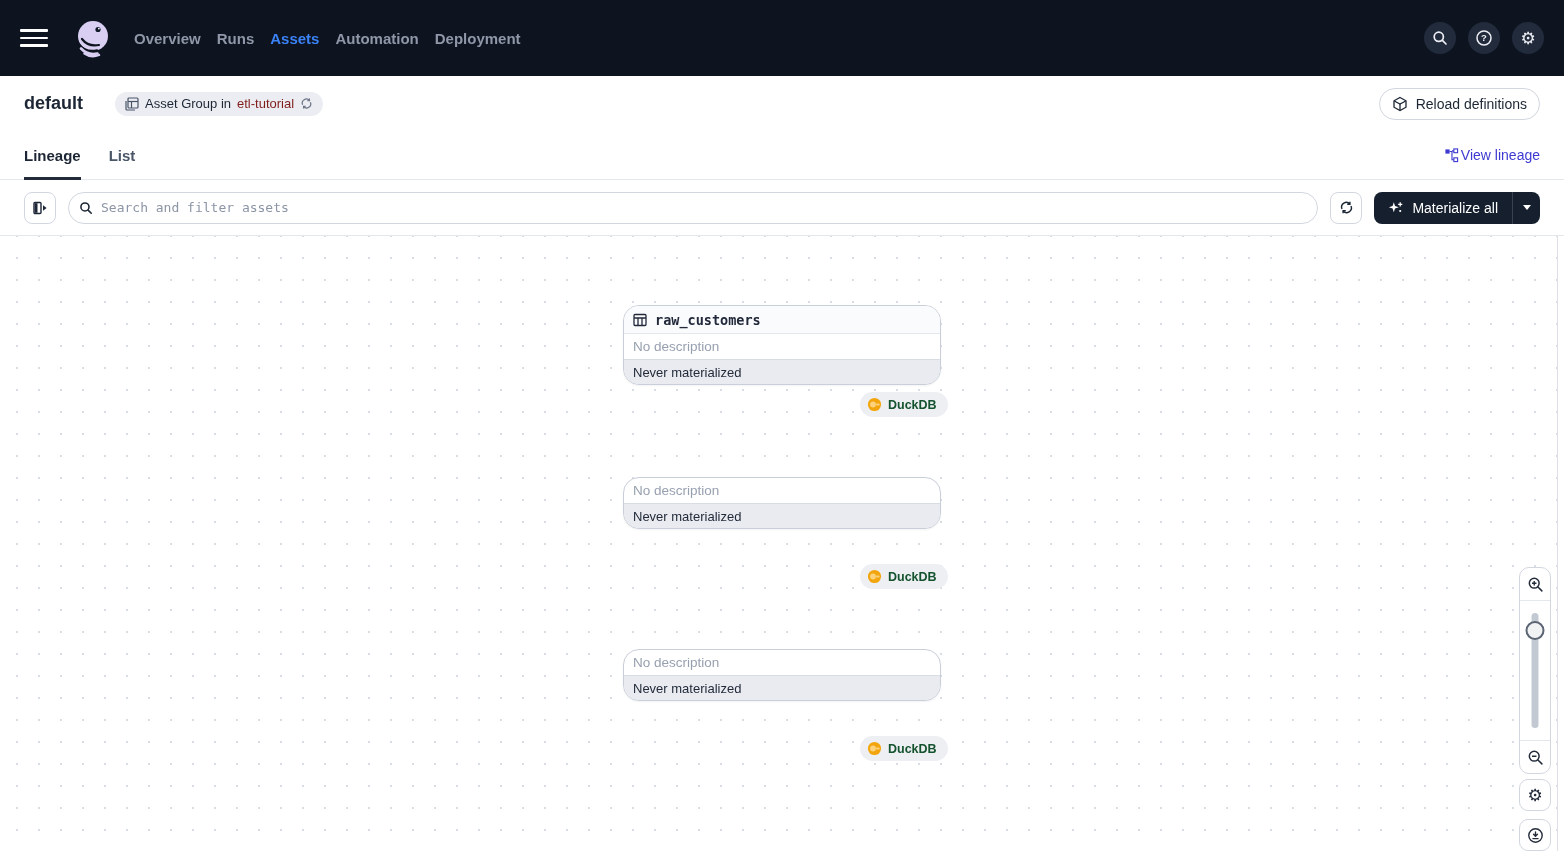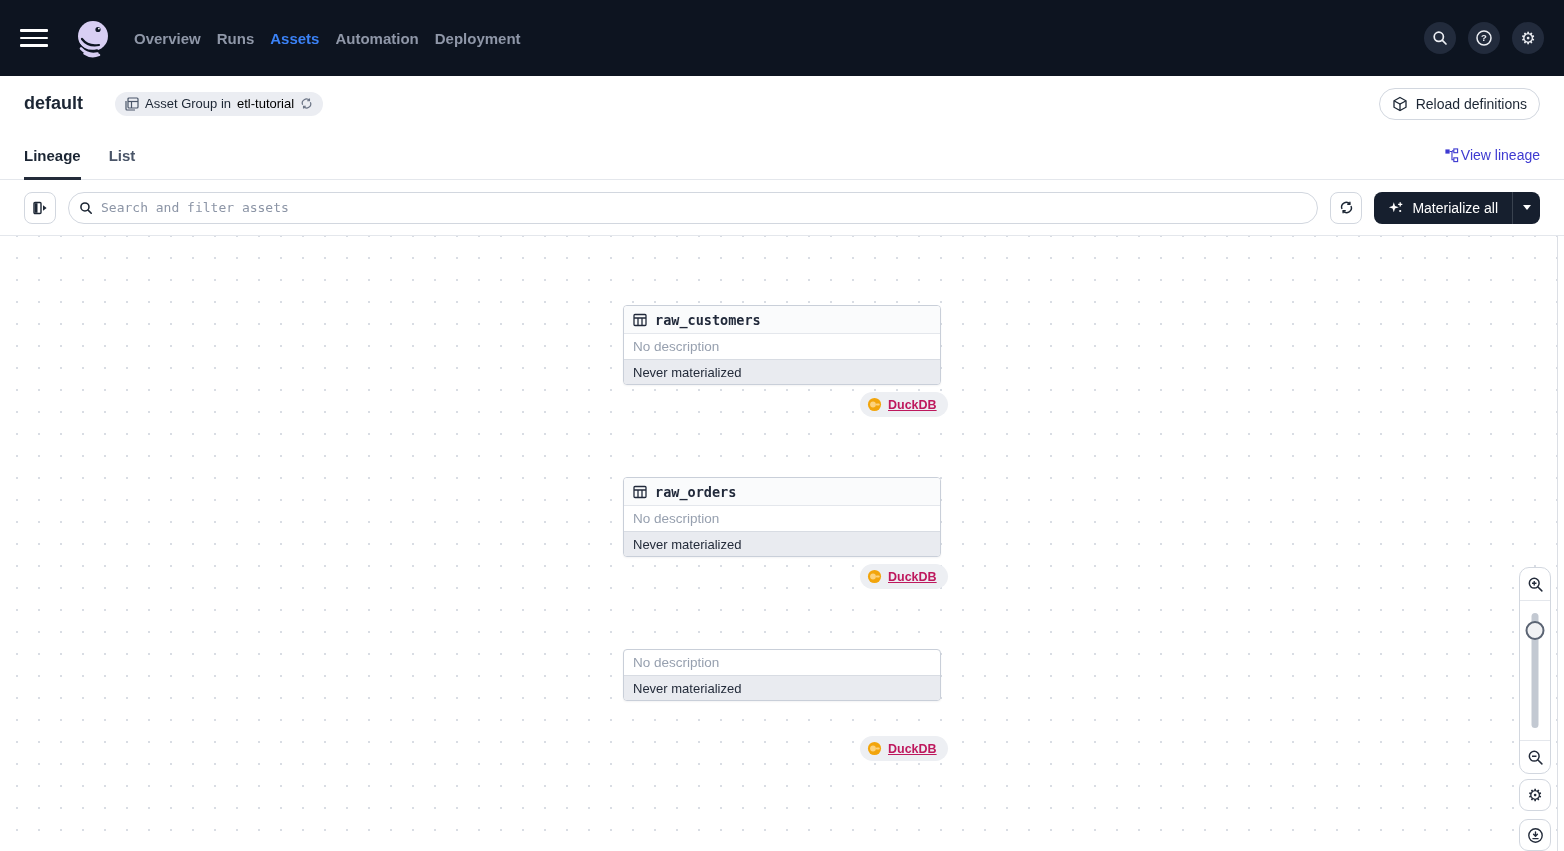--- a/index.html
+++ b/index.html
@@ -17,21 +17,21 @@
   .nav-link.active { color:#3b82f6; }
   .nav-right { margin-left:auto; display:flex; gap:12px; }
   .nav-icon-btn { width:32px; height:32px; border-radius:50%; border:none; background:#222B3C;
                   color:#EDEFF4; display:flex; align-items:center; justify-content:center; cursor:pointer; }
 
   
   .page-header { height:55px; display:flex; align-items:center; padding:0 24px; gap:32px; background:#fff; }
   .page-title { font-size:18px; font-weight:700; color:#1C2634; }
   .group-badge { display:flex; align-items:center; gap:6px; background:#EBEDF2; border-radius:12px;
                  height:24px; padding:0 10px; font-size:13px; color:#1C2634; }
-  .group-badge .link { color:#000000; text-decoration:none; cursor:pointer; }
+  .group-badge .link { color:#7f1d1d; text-decoration:none; cursor:pointer; }
   .badge-sync { color:#6B7485; display:flex; }
   .reload-btn { margin-left:auto; height:32px; background:#fff; border:1px solid #D2D7DF; border-radius:16px;
                 padding:0 12px; display:flex; align-items:center; gap:8px; font-size:14px; color:#1C2634; cursor:pointer; }
 
   
   .tabs-row { height:49px; display:flex; align-items:stretch; padding:0 24px; gap:28px;
               border-bottom:1px solid #E4E7EC; background:#fff; }
   .tab { display:flex; align-items:center; font-size:15px; font-weight:700; color:#1C2634;
          position:relative; cursor:pointer; }
   .tab.active::after { content:""; position:absolute; left:0; right:0; bottom:-1px; height:3px; background:#232B3A; }
@@ -60,34 +60,34 @@
                 border-top:5px solid #fff; }
 
   
   .canvas { position:relative; height:627px; background:#fff;
             background-image:radial-gradient(circle, #D9DDE4 1.2px, transparent 1.4px);
             background-size:22px 22px; background-position:6px 11px; }
   .canvas-right-edge { position:absolute; right:0; top:0; bottom:0; width:7px; background:#fff;
                        border-left:1px solid #DCDFE5; }
 
   .asset-node { position:absolute; width:318px; background:#fff; border:1px solid #C9CFD9;
-                border-radius:4px; overflow:hidden; box-shadow:0 1px 2px rgba(16,24,40,.05); cursor:pointer; }
+                border-radius:16px; overflow:hidden; box-shadow:0 1px 2px rgba(16,24,40,.05); cursor:pointer; }
   .node-header { height:28px; display:flex; align-items:center; gap:8px; padding:0 9px;
                  background:#FAFBFC; border-bottom:1px solid #E4E7EC; color:#21293A; }
   .node-name { font-family:"DejaVu Sans Mono", monospace; font-weight:700; font-size:13.5px; color:#21293A; }
   .node-desc { height:25px; display:flex; align-items:center; padding:0 9px; font-size:13.5px; color:#97A0AF; }
   .node-status { height:25px; display:flex; align-items:center; padding:0 9px; font-size:13px;
                  color:#232B3A; background:#E9EBF0; border-top:1px solid #D8DCE3; }
   .node-1 { left:623px; top:69px; }
   .node-2 { left:623px; top:241px; }
   .node-3 { left:623px; top:413px; }
 
   .duckdb-badge { position:absolute; height:25px; background:#EDEFF3; border-radius:13px;
                   display:flex; align-items:center; gap:6px; padding:0 11px 0 7px;
-                  font-size:12.5px; font-weight:700; color:#be185d; cursor:pointer;text-decoration:underline; }
+                  font-size:12.5px; font-weight:700; color:#14532d; cursor:pointer; }
   .badge-1 { left:860px; top:156px; }
   .badge-2 { left:860px; top:328px; }
   .badge-3 { left:860px; top:500px; }
 
   
   .zoom-panel { position:absolute; left:1519px; top:331px; width:32px; background:#fff;
                 border:1px solid #D2D7DF; border-radius:10px; display:flex; flex-direction:column;
                 align-items:center; overflow:hidden; }
   .zoom-btn { width:32px; height:32px; background:none; border:none; display:flex; align-items:center;
               justify-content:center; color:#232B3A; cursor:pointer; }
@@ -267,31 +267,20 @@
       <svg width="15" height="15" viewBox="0 0 16 16">
           <circle cx="8" cy="8" r="7" fill="#F2A50C"></circle>
           <circle cx="6.4" cy="8" r="3.1" fill="#FCD27D"></circle>
           <rect x="9.4" y="6.9" width="4.2" height="2.2" rx="1.1" fill="#FCD27D"></rect>
         </svg>
     </span>
     <span>DuckDB</span>
   </div>
 
   <div class="asset-node node-2">
-    <div class="node-header">
-      <span style="display:flex;">
-        <svg width="14" height="14" viewBox="0 0 14 14">
-            <rect x="1" y="1.5" width="12" height="11" rx="1" fill="none" stroke="currentColor" stroke-width="1.3"></rect>
-            <line x1="1" y1="5" x2="13" y2="5" stroke="currentColor" stroke-width="1.3"></line>
-            <line x1="5" y1="5" x2="5" y2="12.5" stroke="currentColor" stroke-width="1.3"></line>
-            <line x1="9" y1="5" x2="9" y2="12.5" stroke="currentColor" stroke-width="1.3"></line>
-          </svg>
-      </span>
-      <span class="node-name">raw_orders</span>
-    </div>
     <div class="node-desc">No description</div>
     <div class="node-status">Never materialized</div>
   </div>
   <div class="duckdb-badge badge-2">
     <span style="display:flex;">
       <svg width="15" height="15" viewBox="0 0 16 16">
           <circle cx="8" cy="8" r="7" fill="#F2A50C"></circle>
           <circle cx="6.4" cy="8" r="3.1" fill="#FCD27D"></circle>
           <rect x="9.4" y="6.9" width="4.2" height="2.2" rx="1.1" fill="#FCD27D"></rect>
         </svg>

